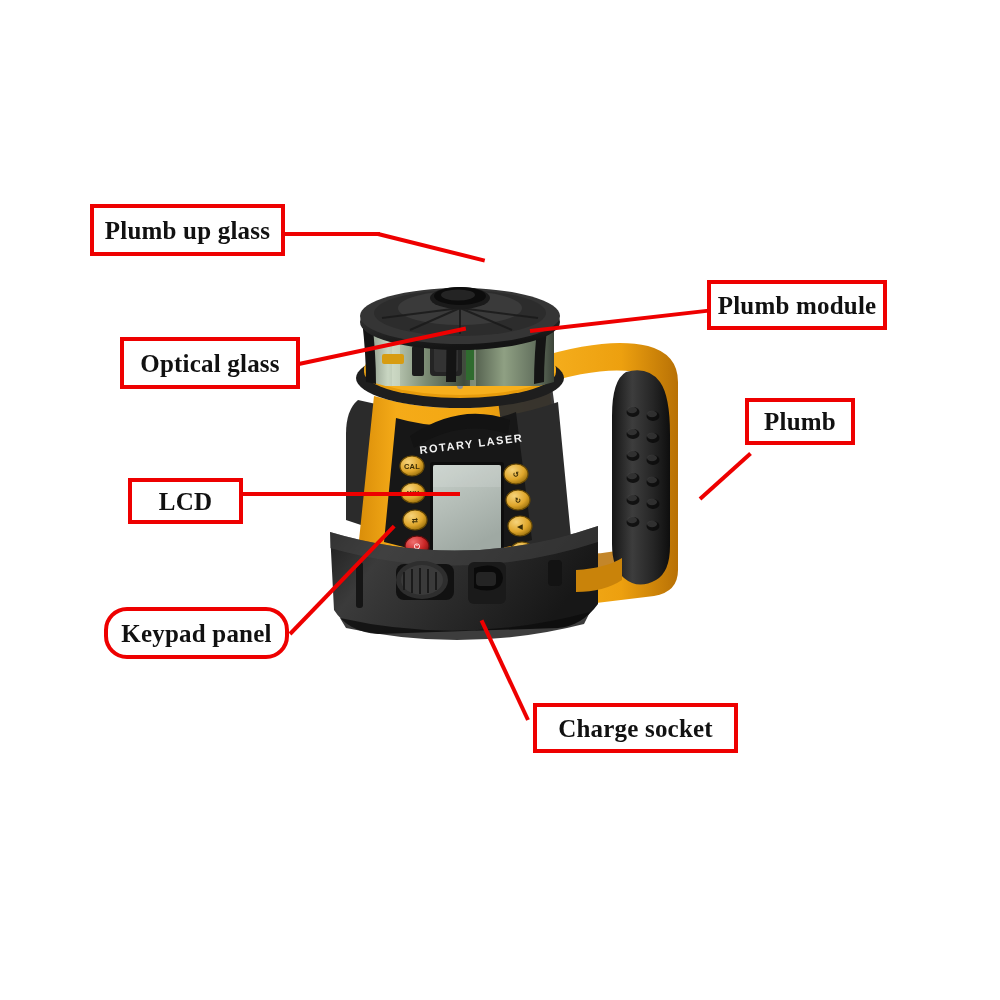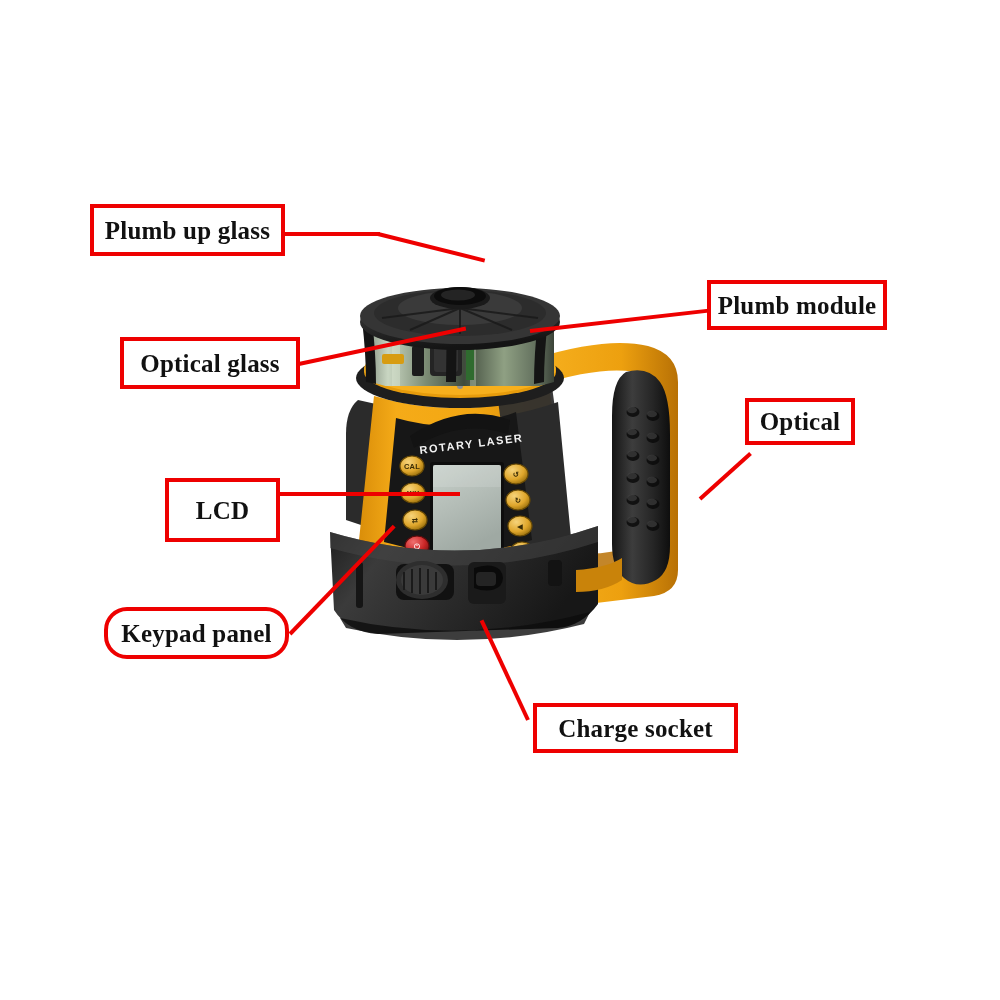--- a/index.html
+++ b/index.html
@@ -320,24 +320,24 @@
 
   <div class="callout" style="left:100px; top:337px; width:180px; height:52px;margin-left:20px;">
     <span>Optical glass</span>
   </div>
 
   <div class="callout" style="left:707px; top:280px; width:180px; height:50px;">
     <span>Plumb module</span>
   </div>
 
   <div class="callout" style="left:745px; top:398px; width:110px; height:47px;">
-    <span>Optical</span>
-  </div>
-
-  <div class="callout" style="left:128px; top:478px; width:115px; height:64px;margin-left:37px;">
+    <span>Plumb</span>
+  </div>
+
+  <div class="callout" style="left:128px; top:478px; width:115px; height:46px;">
     <span>LCD</span>
   </div>
 
   <div class="callout" style="left:104px; top:607px; width:185px; height:52px;border-radius:23px;">
     <span>Keypad panel</span>
   </div>
 
   <div class="callout" style="left:533px; top:703px; width:205px; height:50px;justify-content:center;">
     <span>Charge socket</span>
   </div>

